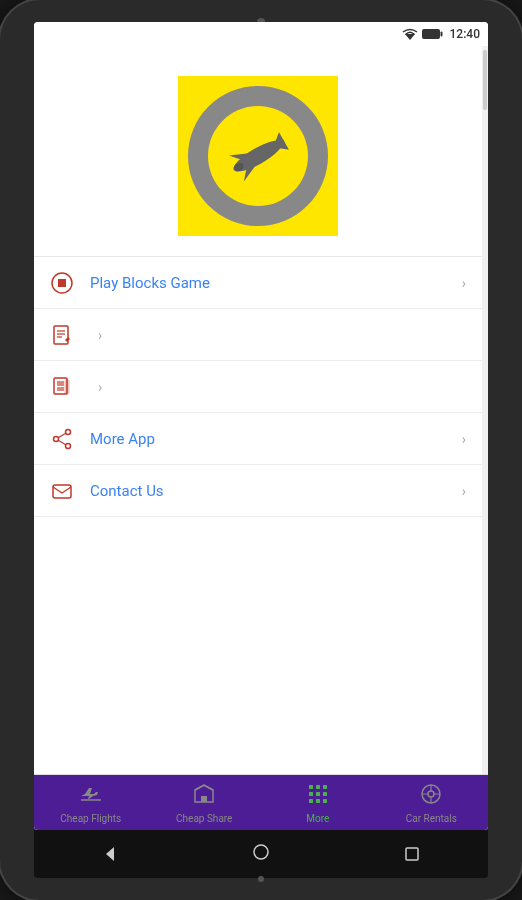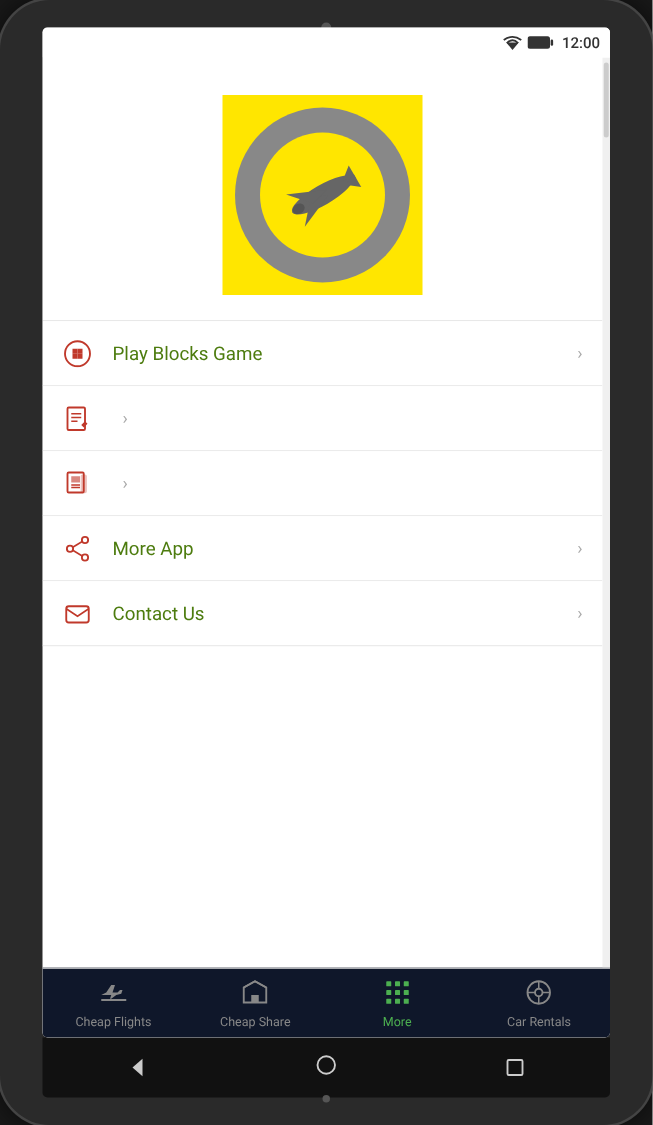--- a/index.html
+++ b/index.html
@@ -177,33 +177,33 @@
       margin-right: 16px;
       display: flex;
       align-items: center;
       justify-content: center;
       flex-shrink: 0;
     }
 
     .menu-label {
       flex: 1;
       font-size: 15px;
-      color: #4d7c0f;
+      color: #3b82f6;
     }
 
     .menu-chevron {
       color: #aaa;
       font-size: 14px;
       margin-left: 8px;
     }
 
     
     .bottom-nav {
       height: 56px;
-      background: #0f172a;
+      background: #4c1d95;
       border-top: 1px solid #ddd;
       display: flex;
       flex-shrink: 0;
     }
 
     .nav-item {
       flex: 1;
       display: flex;
       flex-direction: column;
       align-items: center;
@@ -256,21 +256,21 @@
         <svg width="16" height="12" viewBox="0 0 16 12">
           <polygon points="8,12 13,6 3,6" fill="#333"></polygon>
           <path d="M1,4 Q8,-1 15,4" fill="none" stroke="#333" stroke-width="1.5"></path>
           <path d="M3.5,6.5 Q8,2 12.5,6.5" fill="none" stroke="#333" stroke-width="1.5"></path>
         </svg>
 
         <svg width="22" height="12" viewBox="0 0 22 12">
           <rect x="0" y="1" width="18" height="10" rx="2" fill="#333"></rect>
           <rect x="18.5" y="3.5" width="2" height="5" rx="1" fill="#333"></rect>
         </svg>
-        <span style="font-size:12px;font-weight:500;color:#333;margin-left:2px;">12:00</span>
+        <span style="font-size:12px;font-weight:500;color:#333;margin-left:2px;">12:40</span>
       </div>
     </div>
 
     <div class="content-area">
       <div class="main-content">
 
         <div class="logo-container">
           <div class="logo-box">
             <div class="logo-circle-outer">
               <div class="logo-circle-inner">

